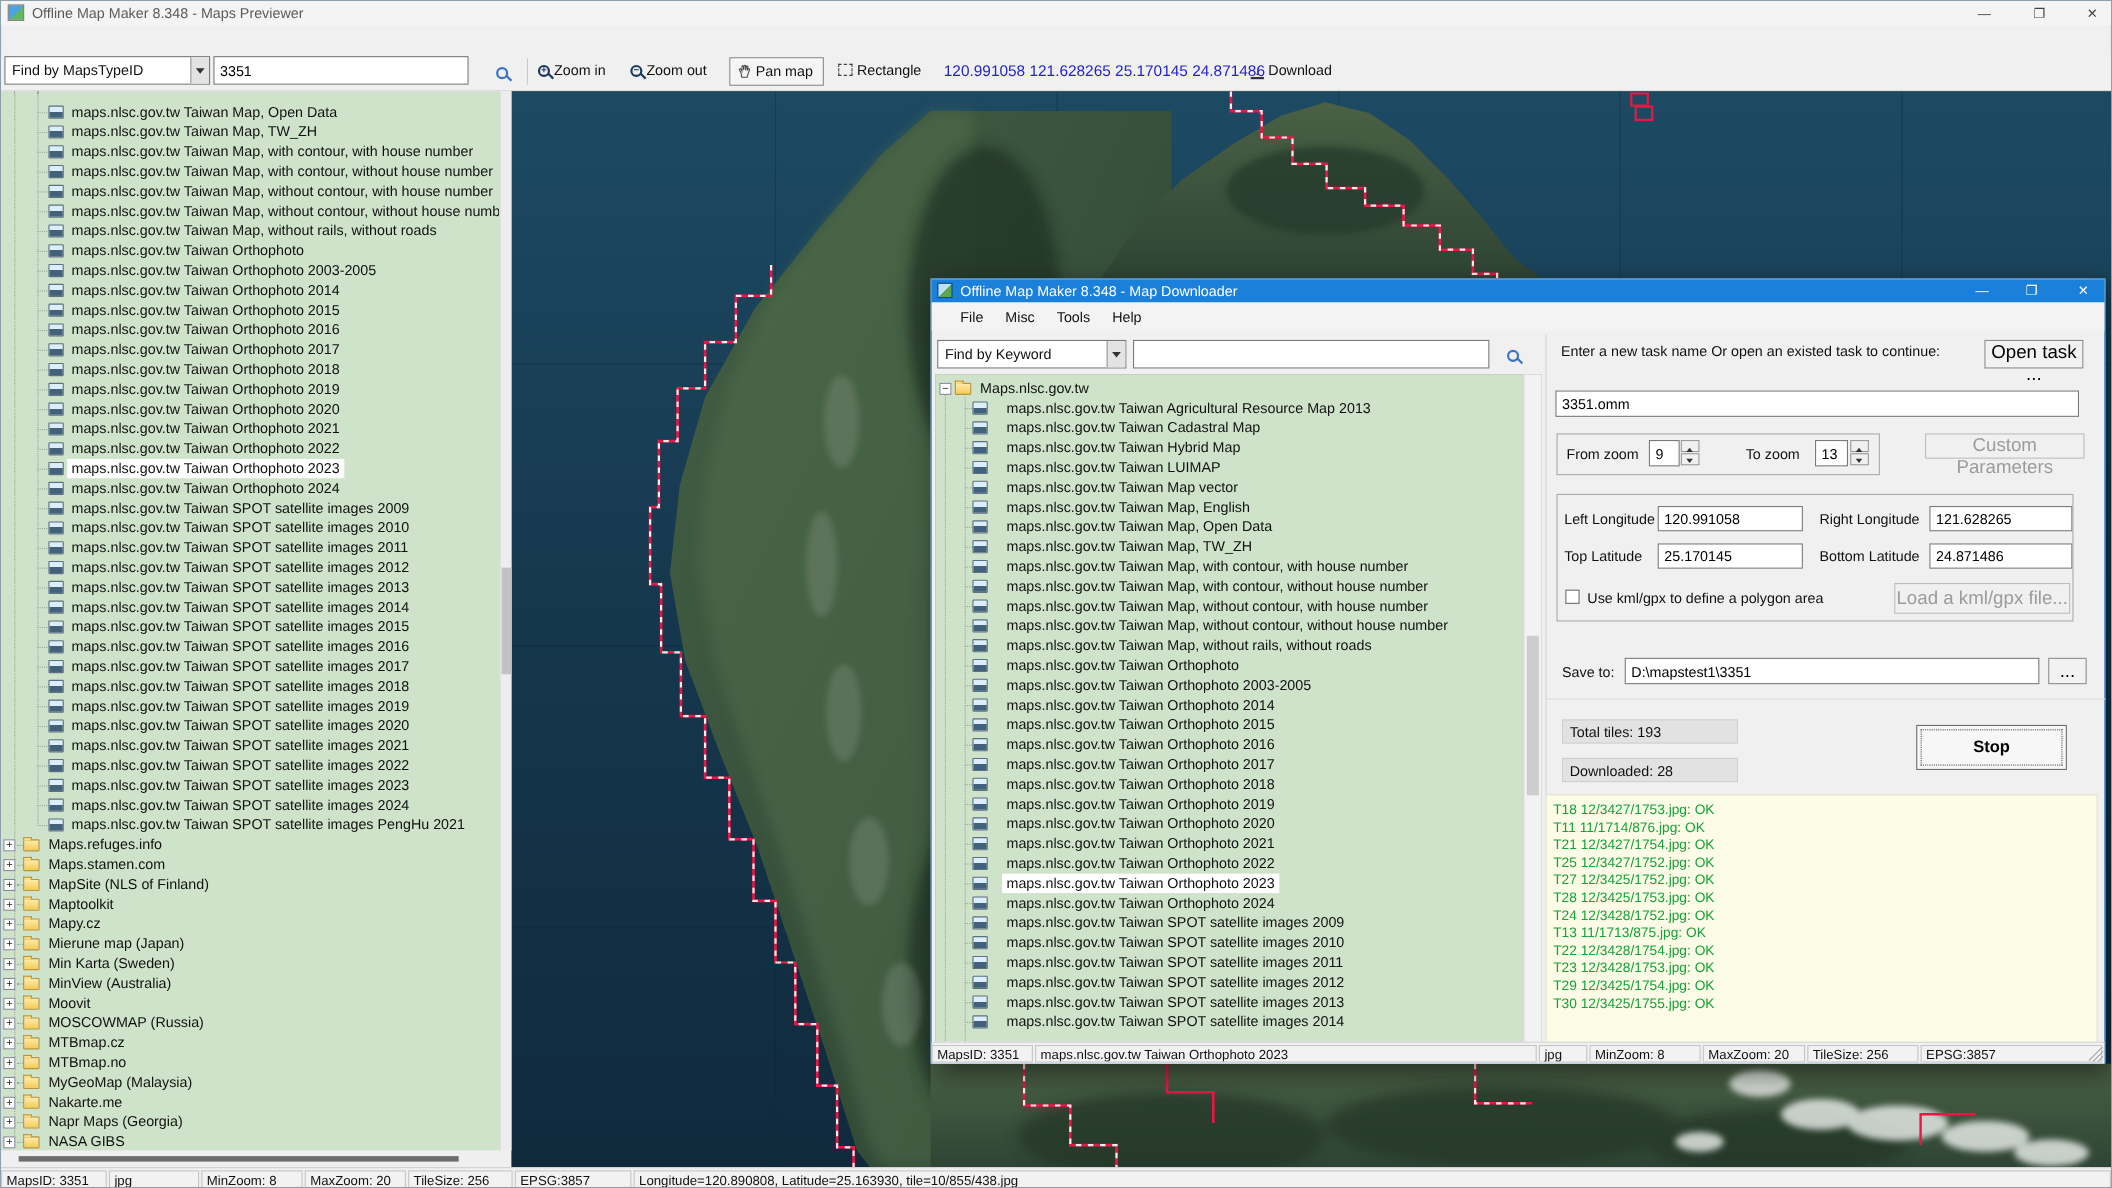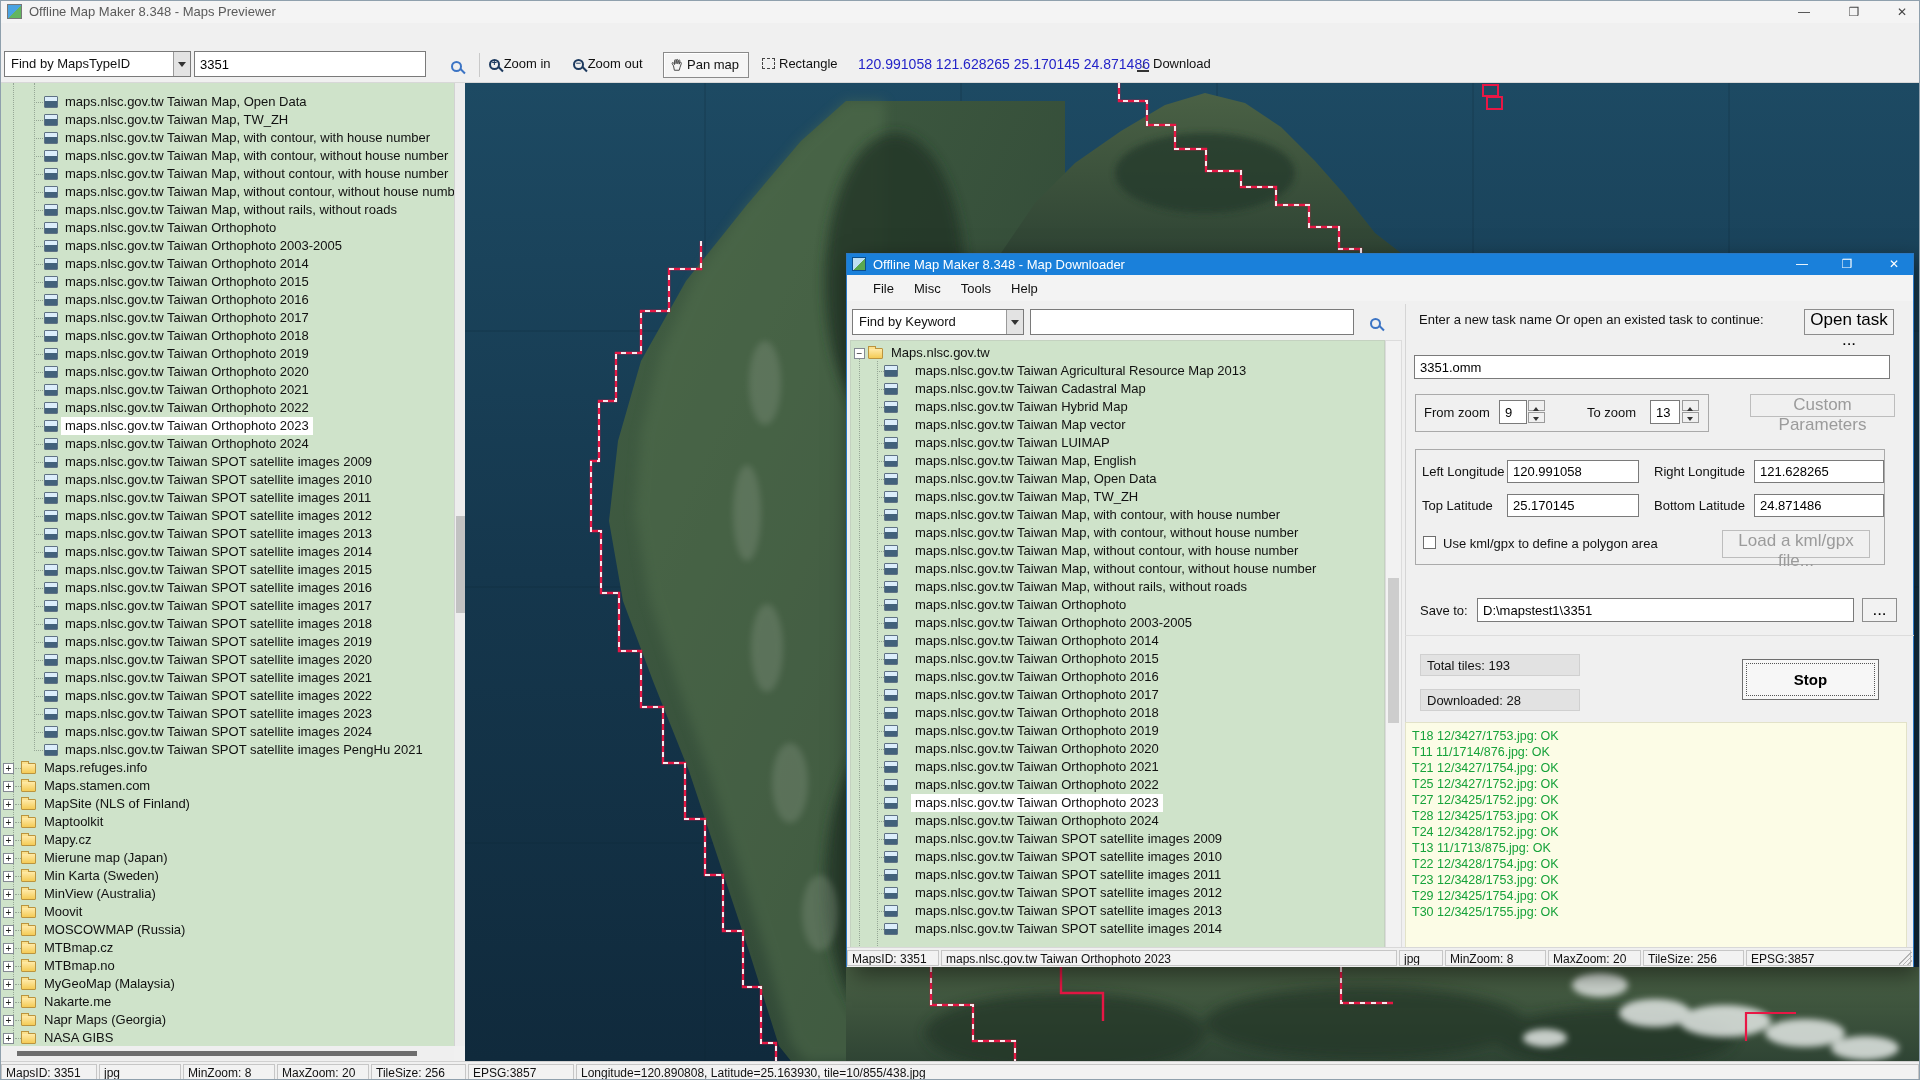--- a/index.html
+++ b/index.html
@@ -568,26 +568,26 @@
             <span class="tlabel">maps.nlsc.gov.tw Taiwan Cadastral Map</span>
           </div>
           <div class="trow map">
             
             <span class="ticon"></span>
             <span class="tlabel">maps.nlsc.gov.tw Taiwan Hybrid Map</span>
           </div>
           <div class="trow map">
             
             <span class="ticon"></span>
+            <span class="tlabel">maps.nlsc.gov.tw Taiwan LUIMAP</span>
+          </div>
+          <div class="trow map">
+            
+            <span class="ticon"></span>
             <span class="tlabel">maps.nlsc.gov.tw Taiwan Map vector</span>
-          </div>
-          <div class="trow map">
-            
-            <span class="ticon"></span>
-            <span class="tlabel">maps.nlsc.gov.tw Taiwan LUIMAP</span>
           </div>
           <div class="trow map">
             
             <span class="ticon"></span>
             <span class="tlabel">maps.nlsc.gov.tw Taiwan Map, English</span>
           </div>
           <div class="trow map">
             
             <span class="ticon"></span>
             <span class="tlabel">maps.nlsc.gov.tw Taiwan Map, Open Data</span>
@@ -747,21 +747,21 @@
     <div class="dlabel" style="left:575px; top:210px;">Left Longitude</div>
     <input class="dinput" style="left: 660px; top: 206px; width: 132px; height: 23px;" value="120.991058">
     <div class="dlabel" style="left:807px; top:210px;">Right Longitude</div>
     <input class="dinput" style="left: 907px; top: 206px; width: 130px; height: 23px;" value="121.628265">
     <div class="dlabel" style="left:575px; top:244px;">Top Latitude</div>
     <input class="dinput" style="left: 660px; top: 240px; width: 132px; height: 23px;" value="25.170145">
     <div class="dlabel" style="left:807px; top:244px;">Bottom Latitude</div>
     <input class="dinput" style="left: 907px; top: 240px; width: 130px; height: 23px;" value="24.871486">
     <div id="kml-check"></div>
     <div class="dlabel" style="left:596px; top:282px;">Use kml/gpx to define a polygon area</div>
-    <button class="dbtn disabled" style="left:875px; top:276px; width:148px; height:28px;text-align:center;">Load a kml/gpx file...</button>
+    <button class="dbtn disabled" style="left:875px; top:276px; width:160px; height:28px;text-align:center;">Load a kml/gpx file...</button>
 
     <div class="dlabel" style="left:573px; top:349px;">Save to:</div>
     <input class="dinput" style="left: 630px; top: 344px; width: 377px; height: 24px;" value="D:\mapstest1\3351">
     <button class="dbtn" style="left:1015px; top:344px; width:35px; height:24px;">...</button>
     <div class="hr" style="left:558px; top:381px; width:509px;"></div>
 
     <div class="insetbox" style="left:573px; top:400px; width:160px; height:22px;">Total tiles: 193</div>
     <div class="insetbox" style="left:573px; top:435px; width:160px; height:22px;">Downloaded: 28</div>
     <button class="dbtn" id="stop-btn">Stop</button>
 

